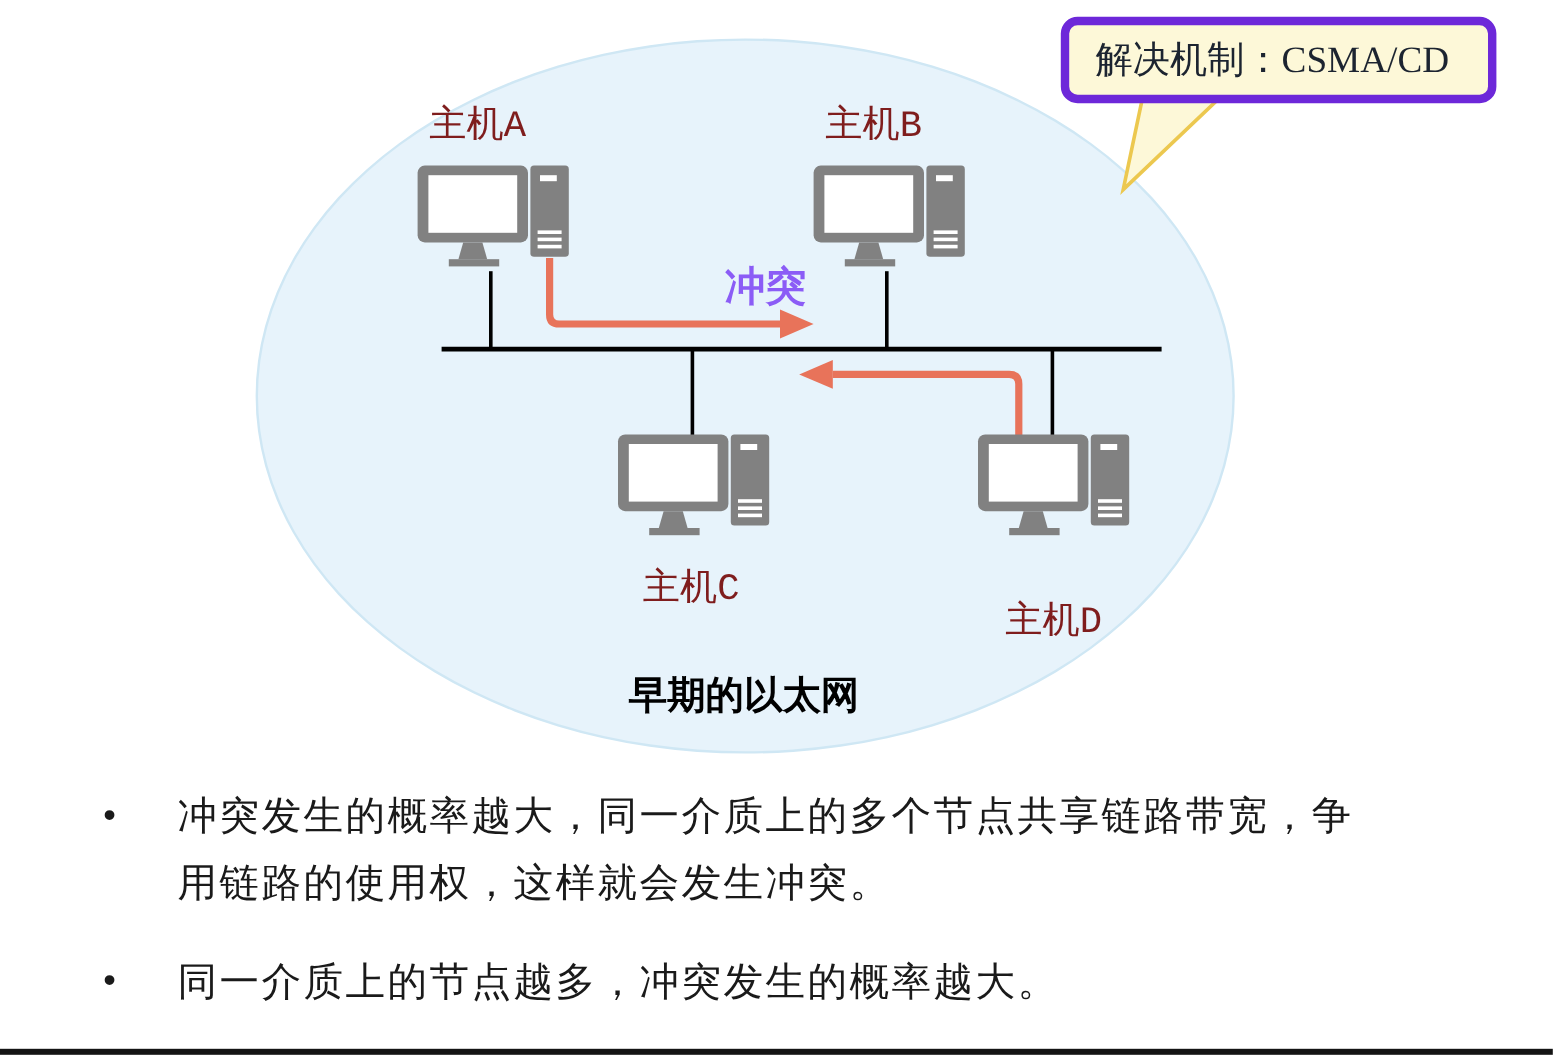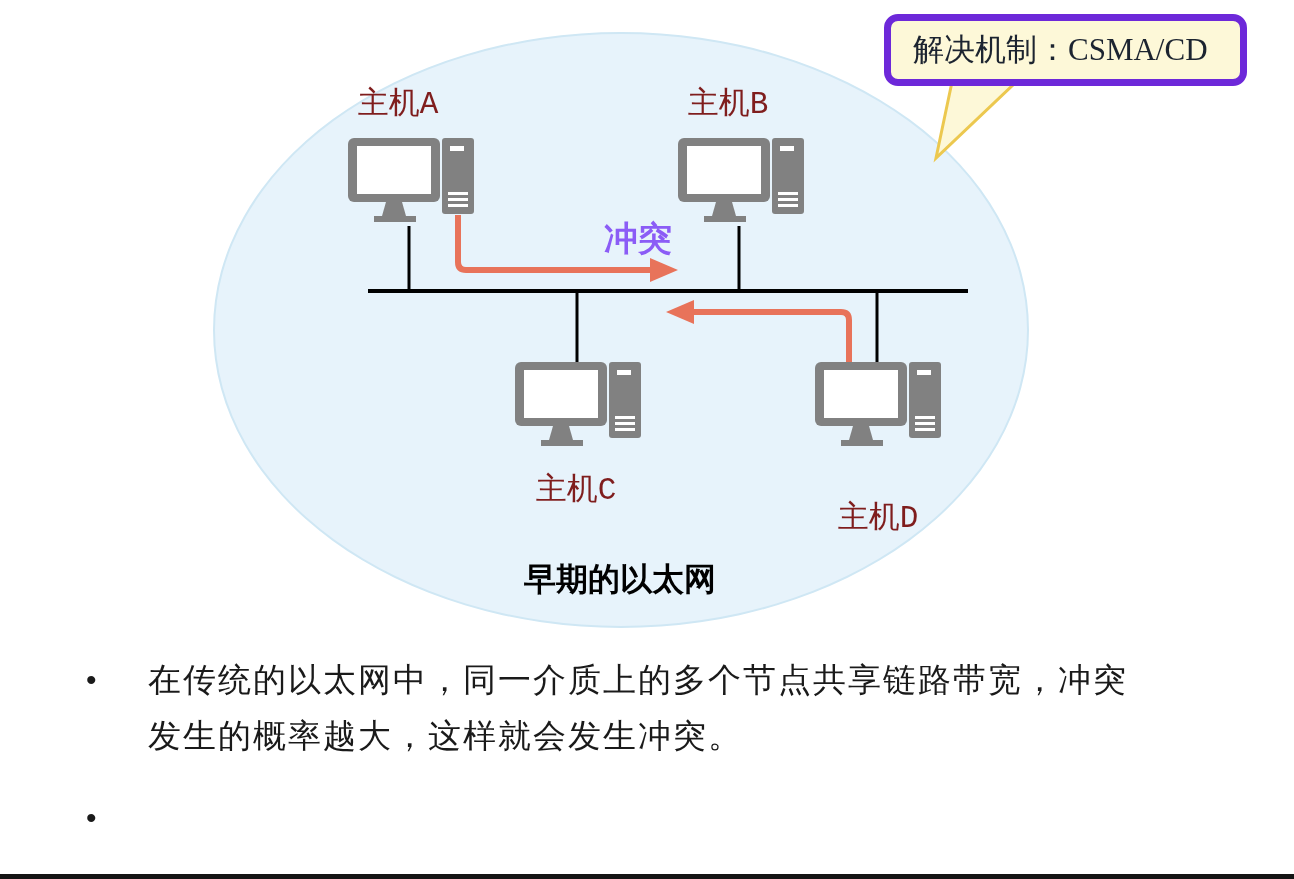--- a/index.html
+++ b/index.html
@@ -157,20 +157,21 @@
   <div>早期的以太网</div>
 </div>
 
 <div class="abs callout">
   <span>解决机制：CSMA/CD</span>
 </div>
 
 <div class="abs bullets">
   <div class="bullet-row">
     <div class="bullet-dot">•</div>
-    <div class="bullet-text">在传统的以太网中，同一介质上的多个节点共享链路带宽，冲突发生的概率越大，这样就会发生冲突。</div>
+    <div class="bullet-text">冲突发生的概率越大，同一介质上的多个节点共享链路带宽，争用链路的使用权，这样就会发生冲突。</div>
   </div>
   <div class="bullet-row">
     <div class="bullet-dot">•</div>
+    <div class="bullet-text">同一介质上的节点越多，冲突发生的概率越大。</div>
   </div>
 </div>
 
 <div class="abs bottom-bar"></div>
 
 </body></html>

